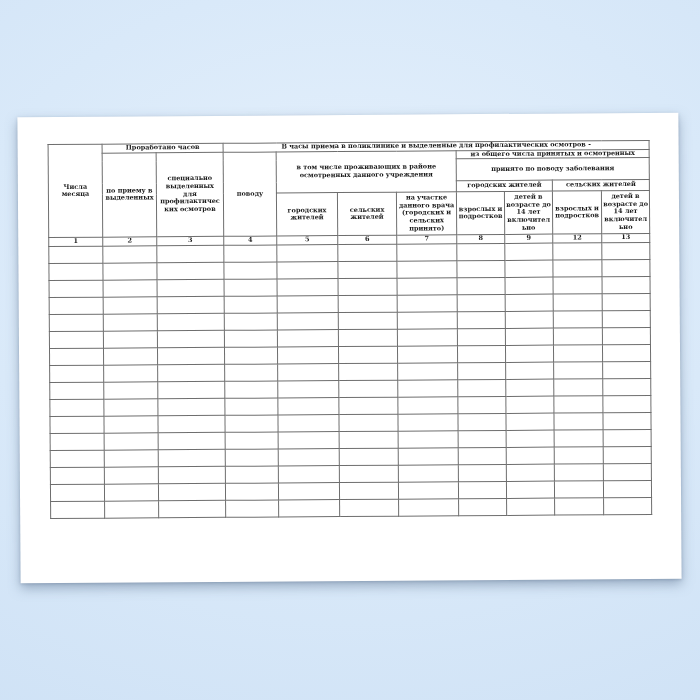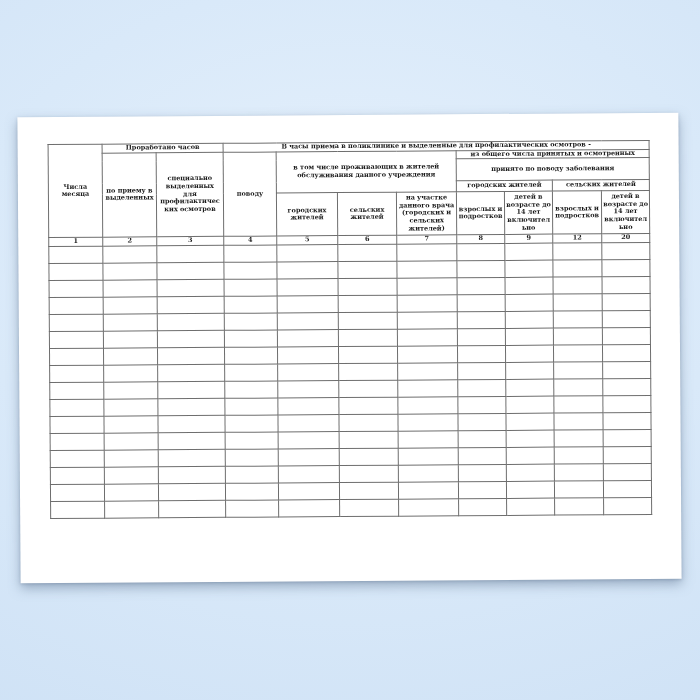--- a/index.html
+++ b/index.html
@@ -76,51 +76,51 @@
     <thead>
       <tr class="r1">
         <td rowspan="5">Числа месяца</td>
         <td colspan="2">Проработано часов</td>
         <td colspan="8">В часы приема в поликлинике и выделенные для профилактических осмотров -</td>
       </tr>
       <tr class="r2">
         <td rowspan="4">по приему в выделенных</td>
         <td rowspan="4">специально выделенных для профилактических осмотров</td>
         <td rowspan="4">поводу</td>
-        <td colspan="3" rowspan="3">в том числе проживающих в жителей обслуживания данного учреждения</td>
+        <td colspan="3" rowspan="3">в том числе проживающих в районе осмотренных данного учреждения</td>
         <td colspan="4">из общего числа принятых и осмотренных</td>
       </tr>
       <tr class="r3">
         <td colspan="4">принято по поводу заболевания</td>
       </tr>
       <tr class="r4">
         <td colspan="2">городских жителей</td>
         <td colspan="2">сельских жителей</td>
       </tr>
       <tr class="r5">
         <td>городских жителей</td>
         <td>сельских жителей</td>
-        <td>на участке данного врача (городских и сельских жителей)</td>
+        <td>на участке данного врача (городских и сельских принято)</td>
         <td>взрослых и подростков</td>
         <td>детей в возрасте до 14 лет включительно</td>
         <td>взрослых и подростков</td>
         <td>детей в возрасте до 14 лет включительно</td>
       </tr>
       <tr class="num">
           <td>1</td>
           <td>2</td>
           <td>3</td>
           <td>4</td>
           <td>5</td>
           <td>6</td>
           <td>7</td>
           <td>8</td>
           <td>9</td>
           <td>12</td>
-          <td>20</td>
+          <td>13</td>
         </tr>
     </thead>
     <tbody class="grid">
         <tr>
           <td></td>
           <td></td>
           <td></td>
           <td></td>
           <td></td>
           <td></td>

